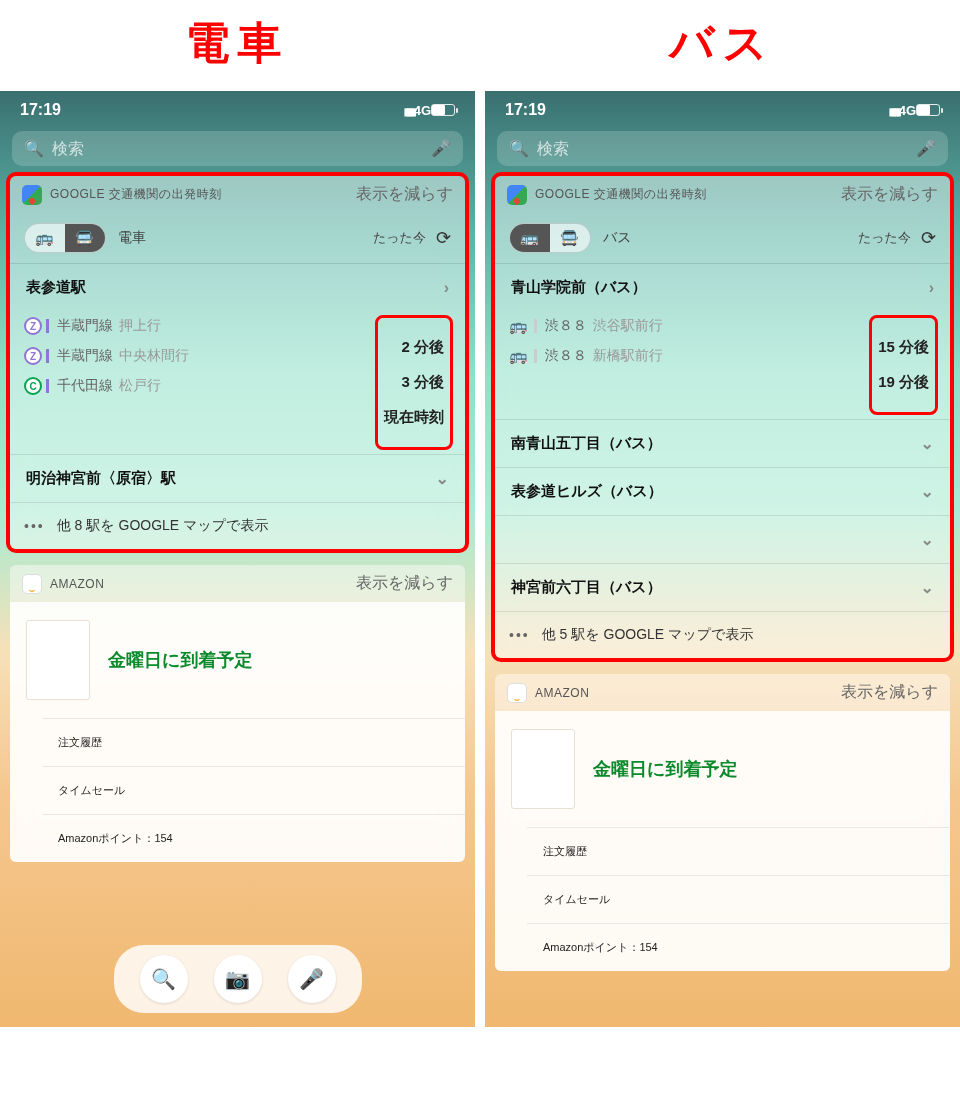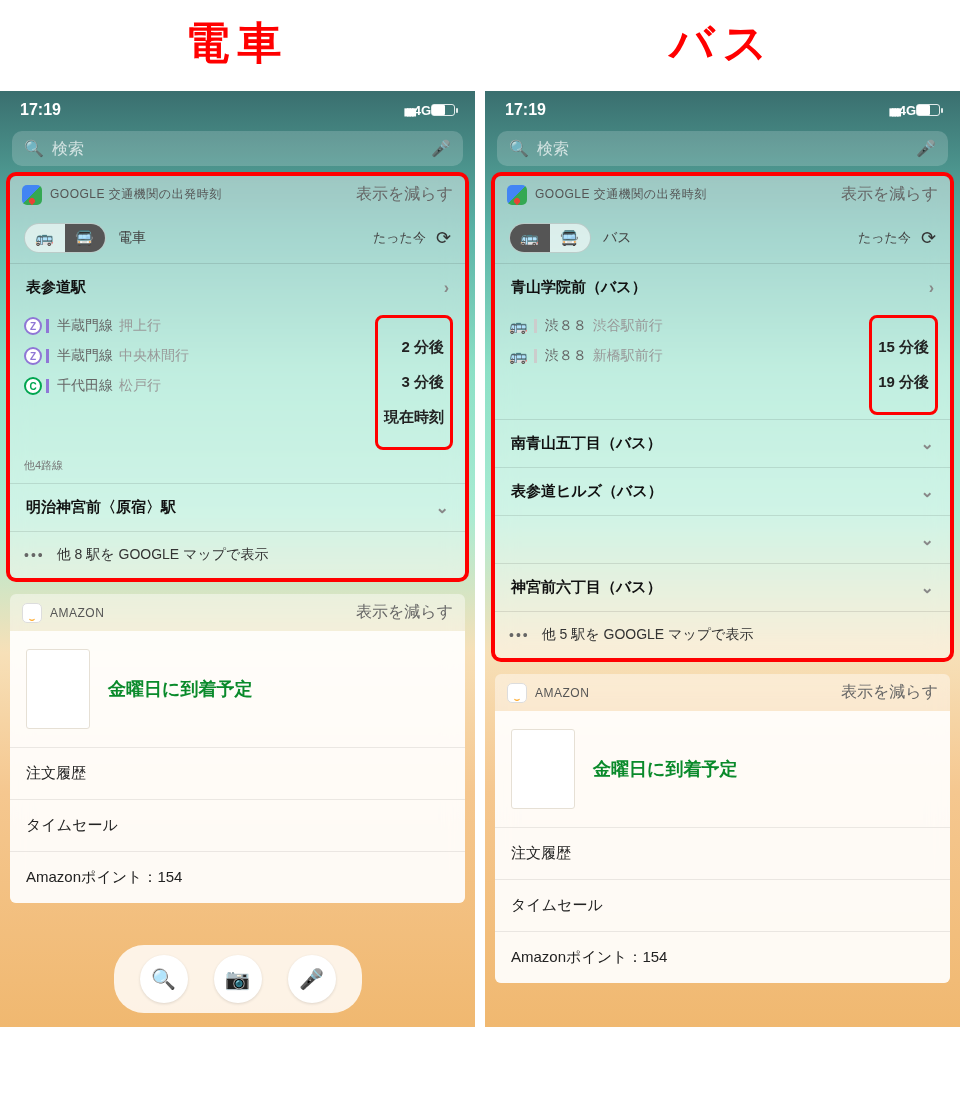--- a/index.html
+++ b/index.html
@@ -61,21 +61,21 @@
 
 .tiny-note { padding: 4px 14px 10px; font-size: 11px; color: #777; }
 
 .more-row { display: flex; align-items: center; padding: 14px; font-size: 14px; color: #333; }
 .more-row .dots { letter-spacing: 2px; margin-right: 12px; color: #666; }
 
 .az-body { background: rgba(255,255,255,.85); }
 .az-deliv { display:flex; align-items:center; gap:18px; padding: 18px 16px; }
 .az-deliv .pkg { width: 64px; height: 80px; background:#fff; border:1px solid #e6e0d5; border-radius:3px; }
 .az-deliv .msg { color:#0a8a2b; font-weight:700; font-size:18px; }
-.az-item { padding: 16px 16px; font-size:15px; color:#222; border-top:1px solid rgba(0,0,0,.08); }
+.az-item { padding: 16px 16px; font-size:11px; color:#222; border-top:1px solid rgba(0,0,0,.08);margin-left:32px; }
 
 .dock { position:absolute; bottom:14px; left:50%; transform:translateX(-50%); display:flex; gap:26px; background:rgba(255,255,255,.82); padding:10px 26px; border-radius:30px; }
 .dock button { width:48px;height:48px;border:none;background:#fff;border-radius:50%;font-size:20px;display:flex;align-items:center;justify-content:center;box-shadow:0 1px 3px rgba(0,0,0,.12); }
 
 .lines-with-box { display:flex; align-items:stretch; padding:0; }
 .lines-with-box .linescol { flex:1; }
 .lines-with-box .boxcol { padding:4px 12px 4px 0; display:flex; align-items:center; }
 </style>
 </head>
 <body>
@@ -150,21 +150,20 @@
             </div>
         <div class="boxcol">
           <div class="eta-box" id="left-eta-box">
                 <span>2 分後</span>
                 <span>3 分後</span>
                 <span>現在時刻</span>
               </div>
         </div>
       </div>
 
-      <div class="tiny-note">他4路線</div>
       <div class="hr"></div>
       <div class="stop-head">
         <span>明治神宮前〈原宿〉駅</span>
         <span class="chev">⌄</span>
       </div>
       <div class="hr"></div>
       <div class="more-row">
         <span class="dots">•••</span>
         <span>他 8 駅を GOOGLE マップで表示</span>
       </div>

